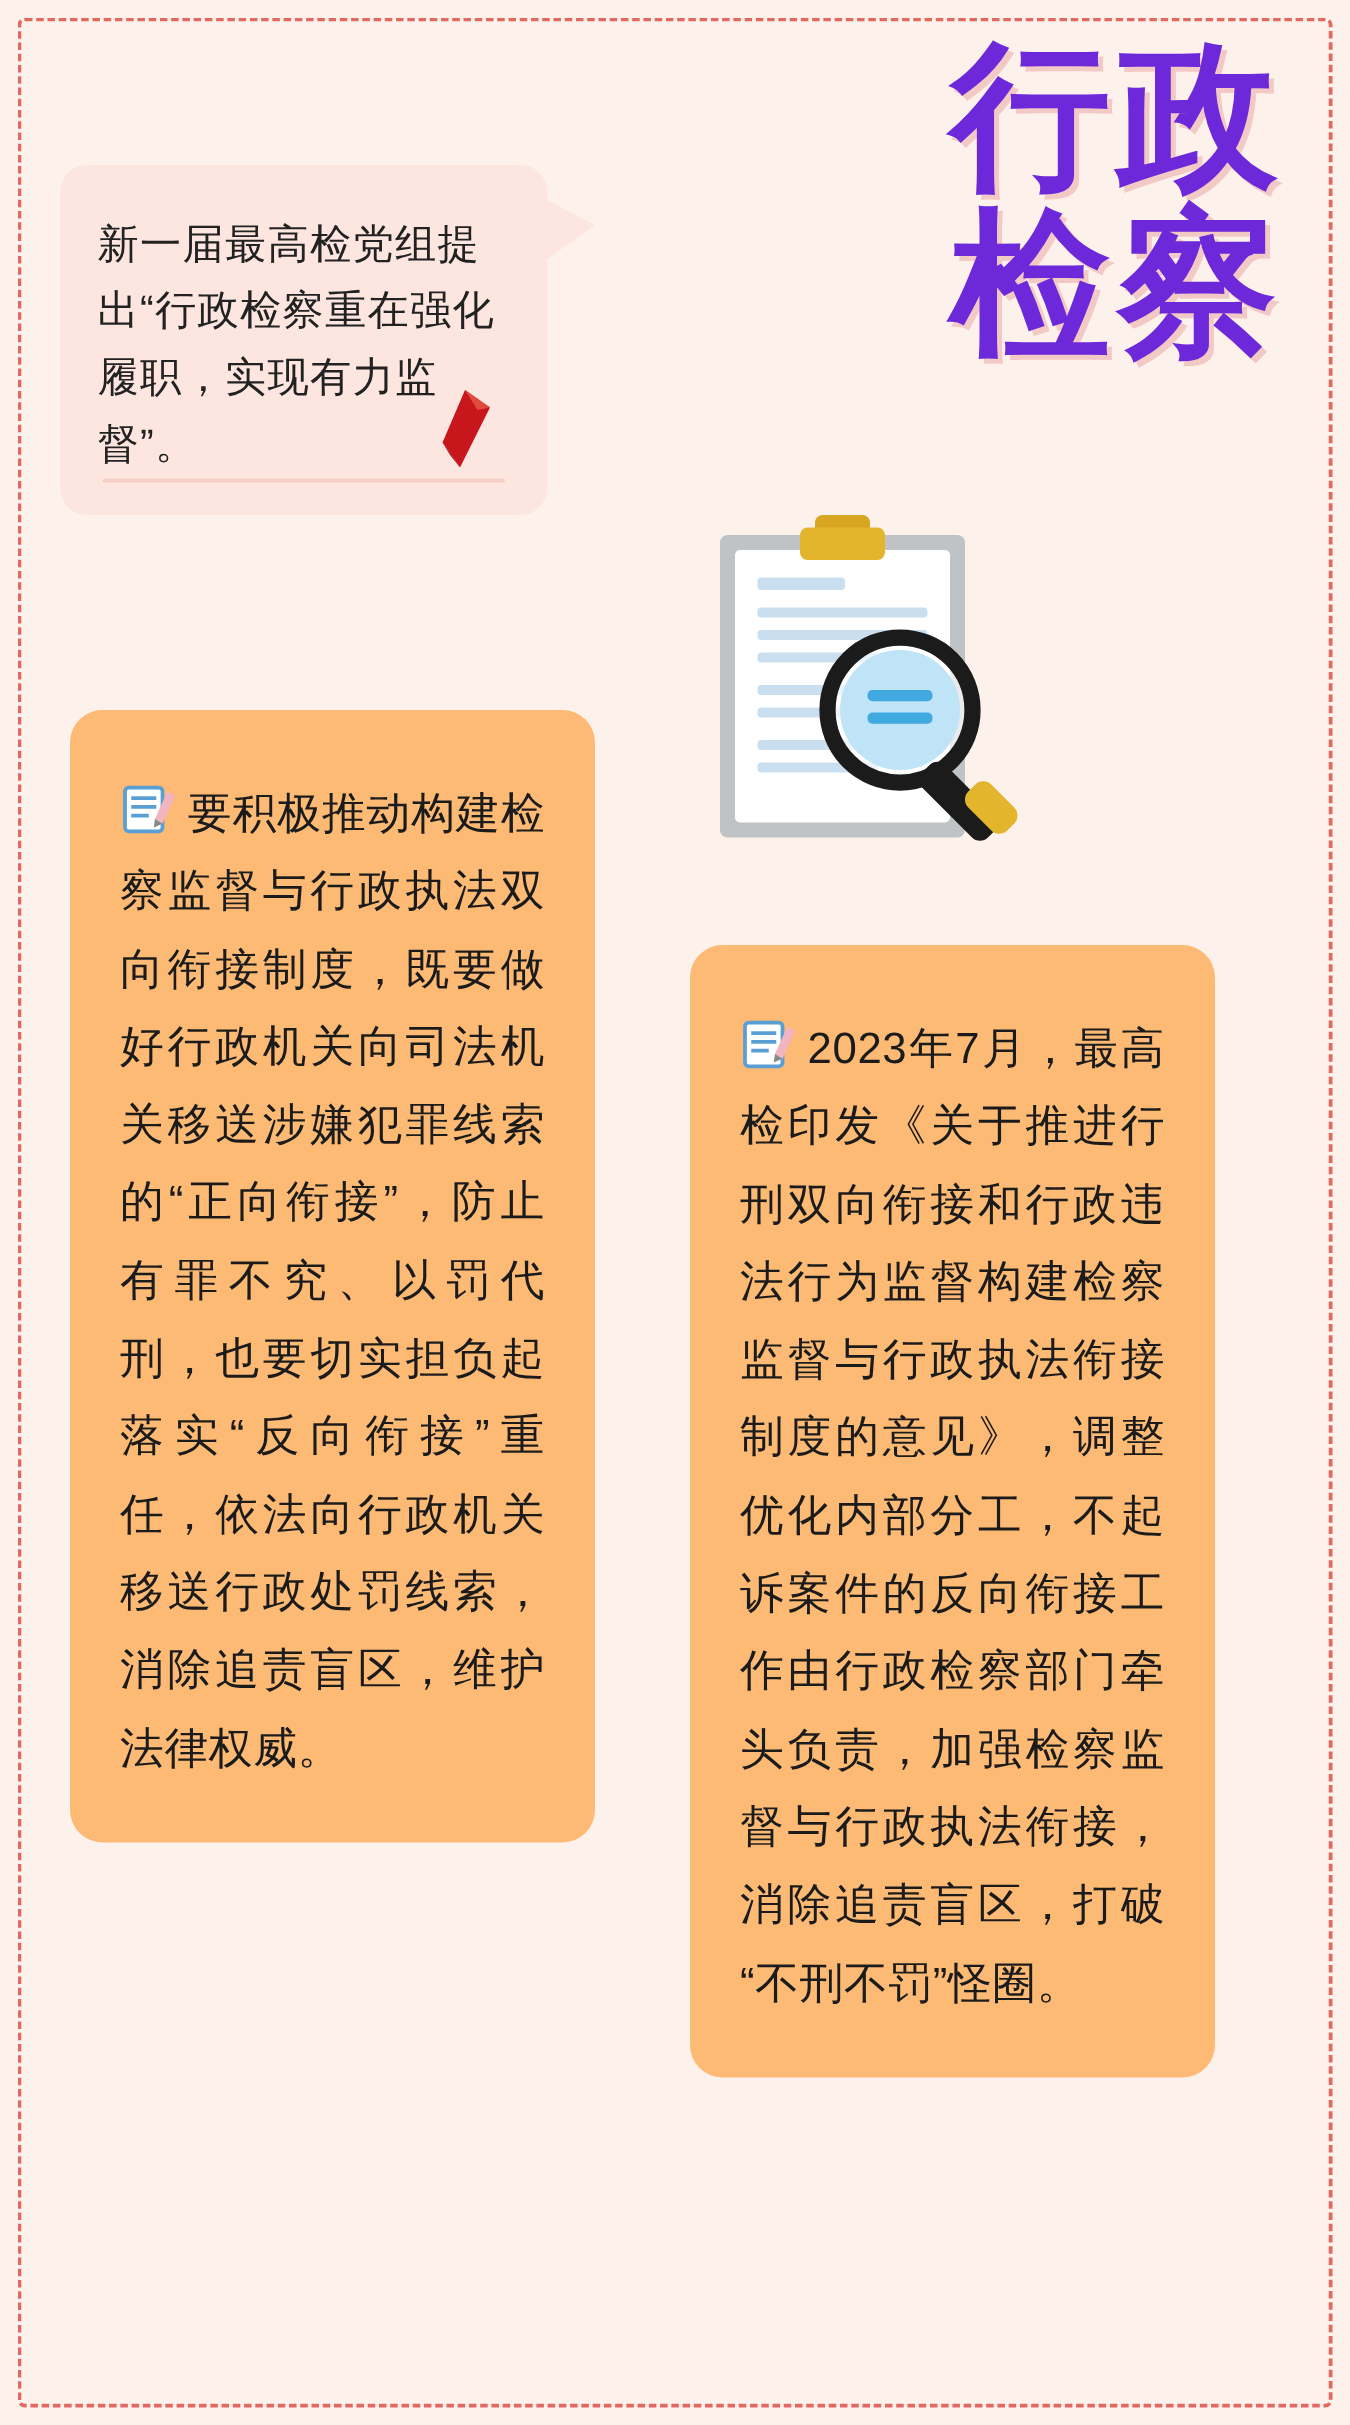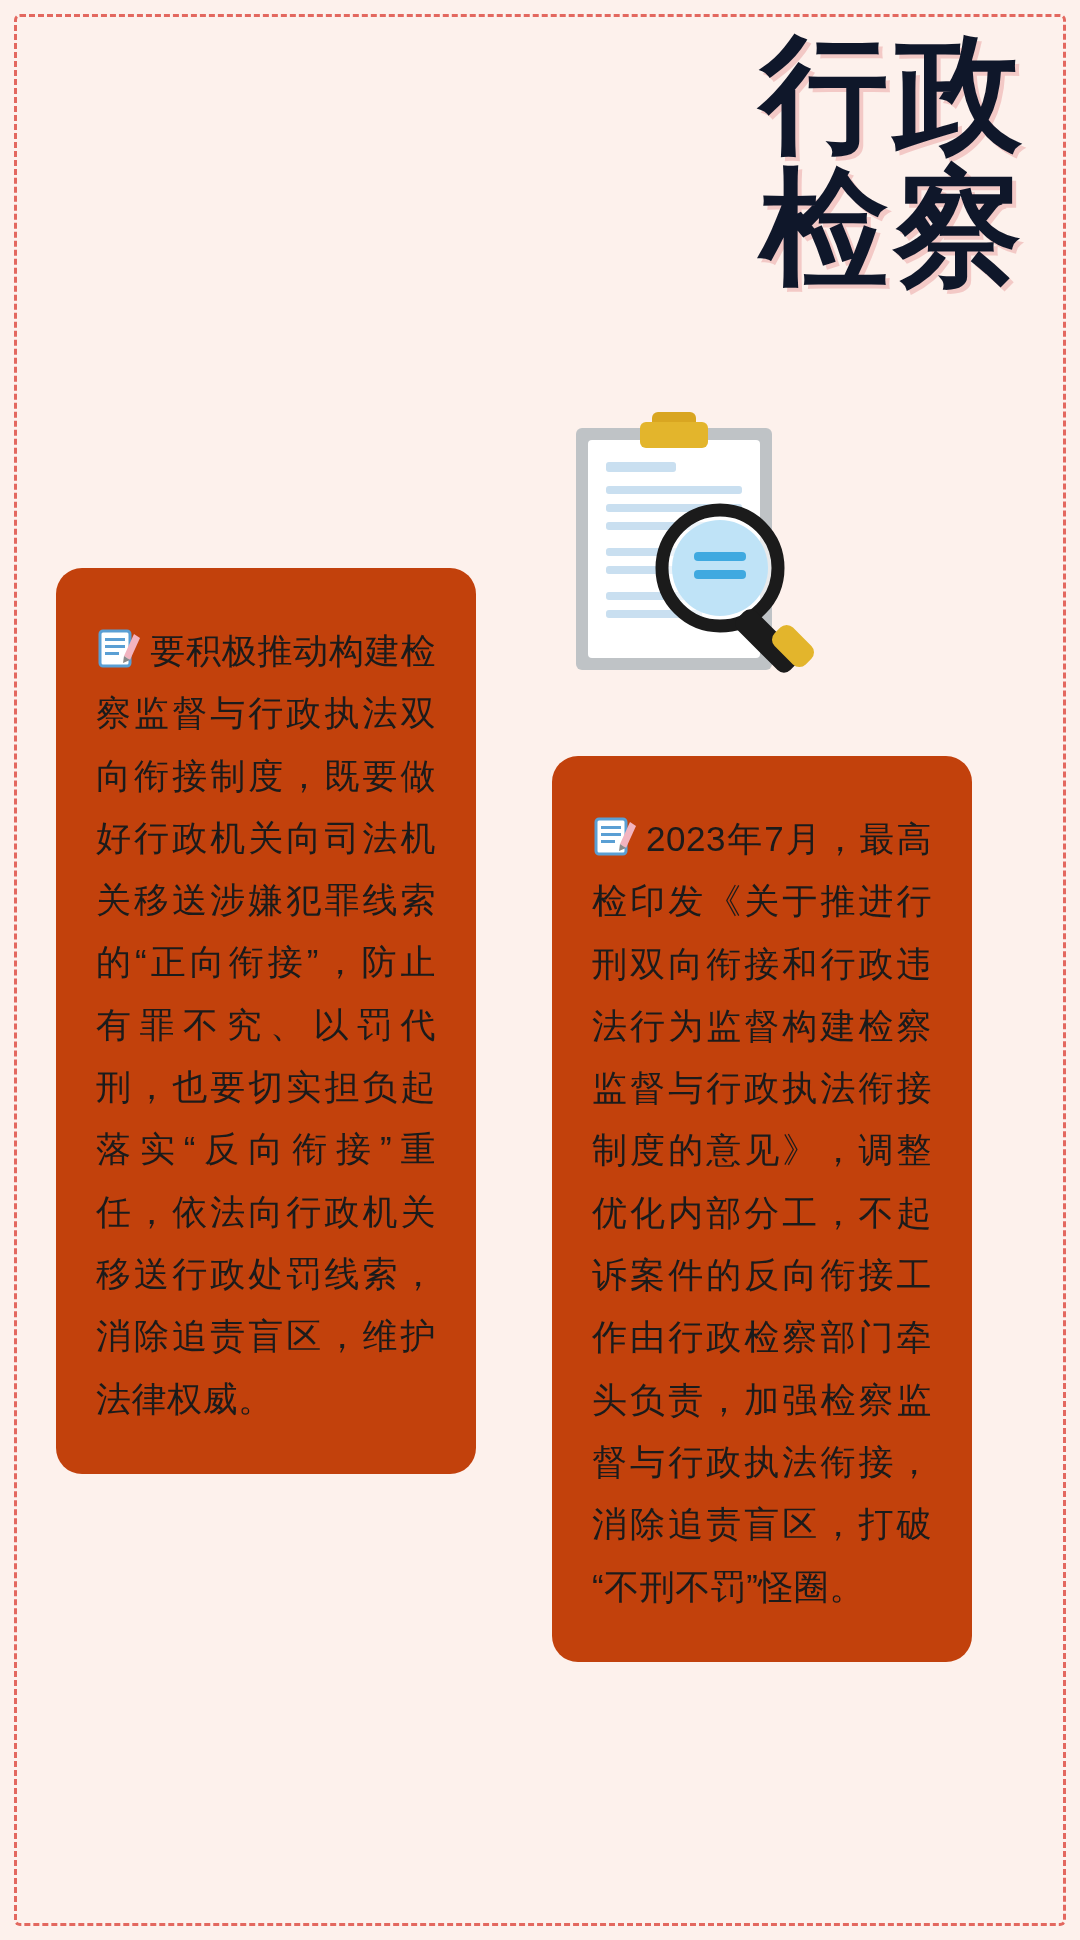--- a/index.html
+++ b/index.html
@@ -21,21 +21,21 @@
     border:3px dashed #e3685f;
     border-radius:6px;
     pointer-events:none;
   }
   
   .title{
     position:absolute;
     right:52px;top:30px;
     width:460px;
     text-align:right;
-    color:#0f172a;
+    color:#6d28d9;
     font-weight:bold;
     font-size:128px;
     line-height:1.0;
     letter-spacing:6px;
     font-family:"DejaVu Sans","Liberation Sans",sans-serif;
     text-shadow:4px 4px 0 rgba(200,22,29,0.18);
   }
   .title .l1{display:block;}
   .title .l2{display:block;margin-top:6px;text-align:right;}
 
@@ -99,21 +99,21 @@
   .wm2{left:600px;top:1110px;width:210px;height:210px;border-width:30px;}
   .wm2:after{
     content:"";position:absolute;
     width:30px;height:130px;background:rgba(231,150,140,0.22);
     right:-74px;bottom:-96px;transform:rotate(-42deg);border-radius:8px;
   }
 
   
   .card{
     position:absolute;
-    background:#c2410c;
+    background:#fdba74;
     border-radius:26px;
     box-sizing:border-box;
   }
   .card-left{
     left:56px;top:568px;
     width:420px;
     padding:52px 40px 44px 40px;
   }
   .card-right{
     left:552px;top:756px;
@@ -142,20 +142,30 @@
 <div class="page">
 
   <div class="wm wm1"></div>
   <div class="wm wm2"></div>
 
   <div class="title">
     <span class="l1">行政</span>
     <span class="l2">检察</span>
   </div>
 
+  <div class="bubble">
+    <div class="bubble-tail"></div>
+    <div class="bubble-text">新一届最高检党组提出“行政检察重在强化履职，实现有力监督”。</div>
+    <div class="bubble-rule"></div>
+    <svg class="pen" viewBox="0 0 54 70">
+      <path d="M30 4 L50 18 L26 66 L12 46 Z" fill="#c8161d"></path>
+      <path d="M12 46 L26 66 L18 56 Z" fill="#8c0f14"></path>
+      <path d="M30 4 L50 18 L40 20 Z" fill="#e04b3f"></path>
+    </svg>
+  </div>
 
   <svg class="illus" viewBox="0 0 330 290">
     <g>
       <rect x="28" y="28" width="196" height="242" rx="6" fill="#bfc3c6"></rect>
       <rect x="40" y="40" width="172" height="218" rx="4" fill="#ffffff"></rect>
       <rect x="104" y="12" width="44" height="30" rx="6" fill="#d9a621"></rect>
       <rect x="92" y="22" width="68" height="26" rx="6" fill="#e3b52c"></rect>
       <g fill="#c9dff0">
         <rect x="58" y="62" width="70" height="10" rx="3"></rect>
         <rect x="58" y="86" width="136" height="8" rx="3"></rect>

